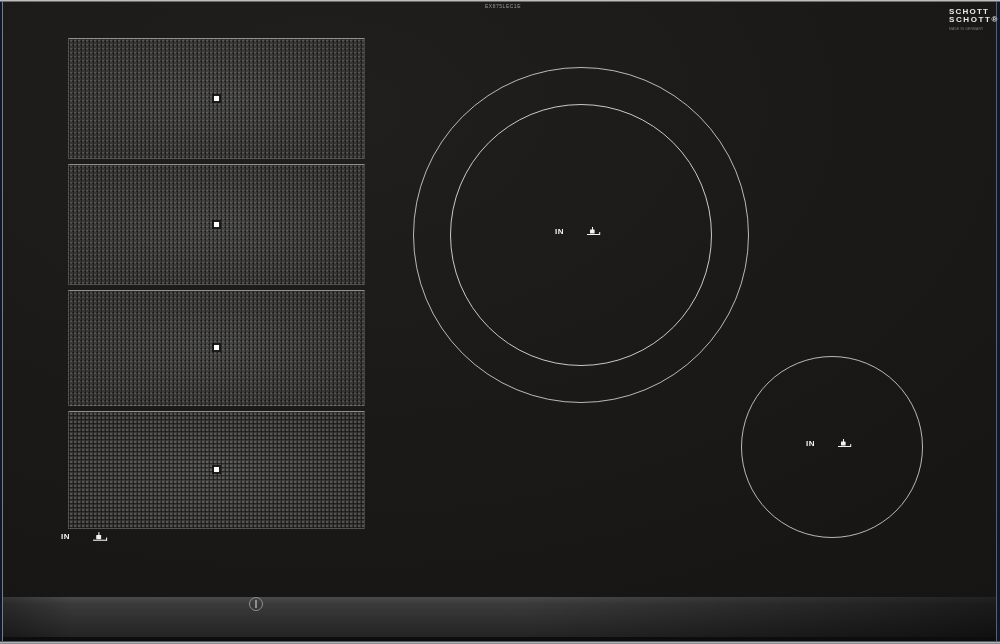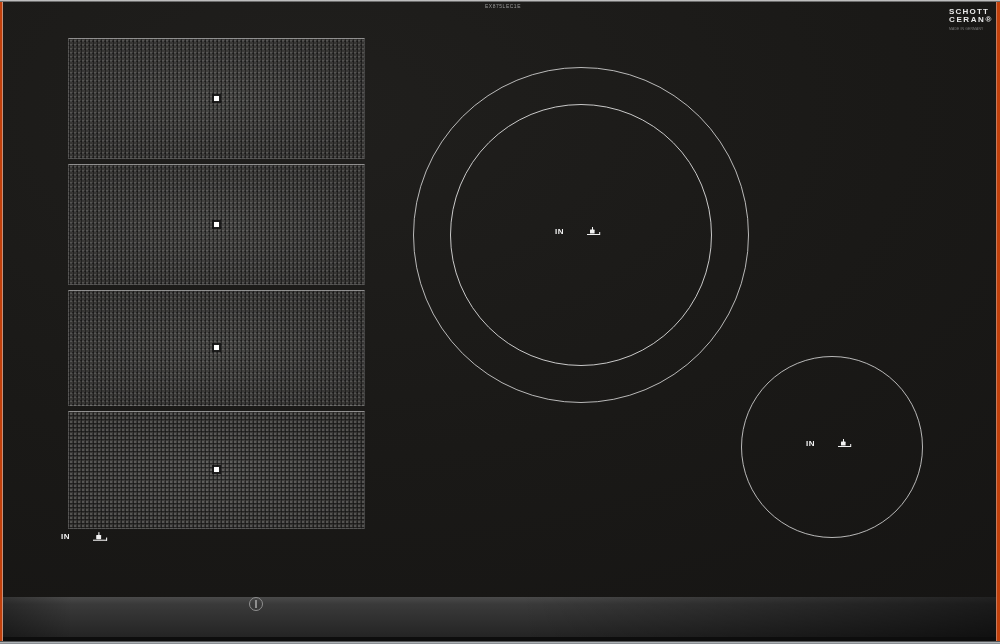--- a/index.html
+++ b/index.html
@@ -1,18 +1,18 @@
 <!DOCTYPE html>
 <html><head>
 <meta charset="utf-8">
 <style>
   html,body{margin:0;padding:0;background:#000;}
   .stage{
     position:relative;width:1000px;height:644px;overflow:hidden;
-    background:#c2410c;
+    background:#0f172a;
     font-family:"Liberation Sans", sans-serif;
   }
   
   .edge-top{position:absolute;left:0;top:0;width:1000px;height:2px;
     background:linear-gradient(180deg,#e2e2e2 0,#8b8b8b 60%,#3a3a3a 100%);}
   .edge-bottom{position:absolute;left:0;top:641px;width:1000px;height:3px;
     background:linear-gradient(180deg,#2a2a2a 0,#b9bec2 55%,#6d7175 100%);}
   .edge-left{position:absolute;left:2px;top:2px;width:1px;height:639px;background:rgba(205,210,214,.55);}
   .edge-right{position:absolute;left:996px;top:2px;width:1px;height:639px;background:rgba(205,210,214,.40);}
 
@@ -96,21 +96,21 @@
 <body>
 
 <div class="stage">
 
   <div class="glass">
 
     <div class="model-label">EX875LEC1E</div>
 
     <div class="schott">
       <div class="l1">SCHOTT</div>
-      <div class="l2">CERAN®</div>
+      <div class="l2">SCHOTT®</div>
       <div class="l3">MADE IN GERMANY</div>
     </div>
 
     <div class="flex-seg seg1">
       <div class="seg-dot"></div>
     </div>
     <div class="flex-seg seg2">
       <div class="seg-dot"></div>
     </div>
     <div class="flex-seg seg3">

